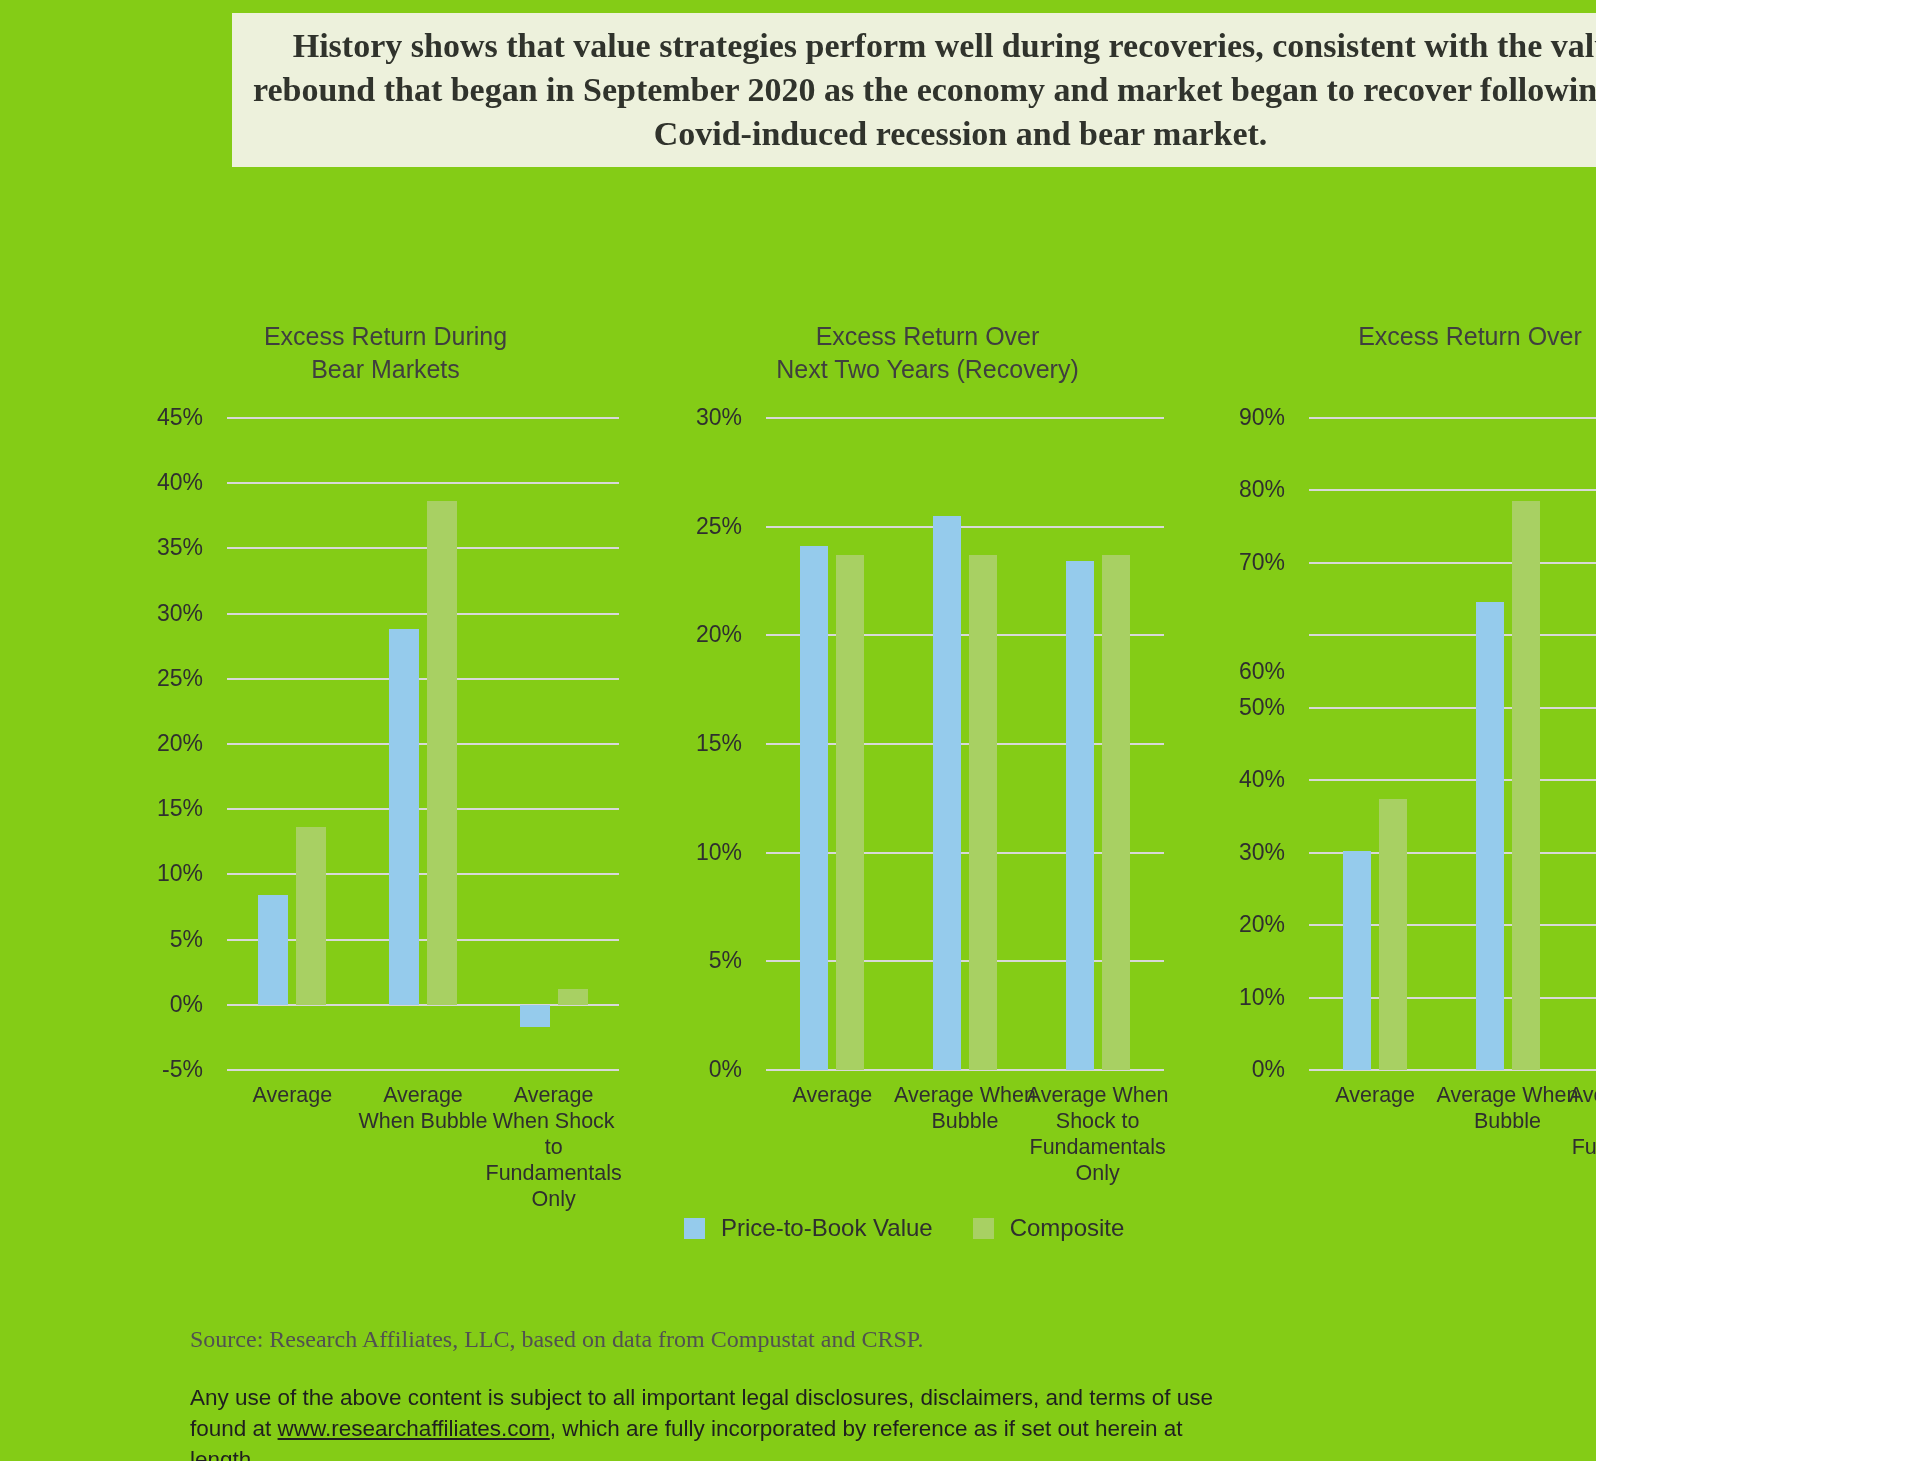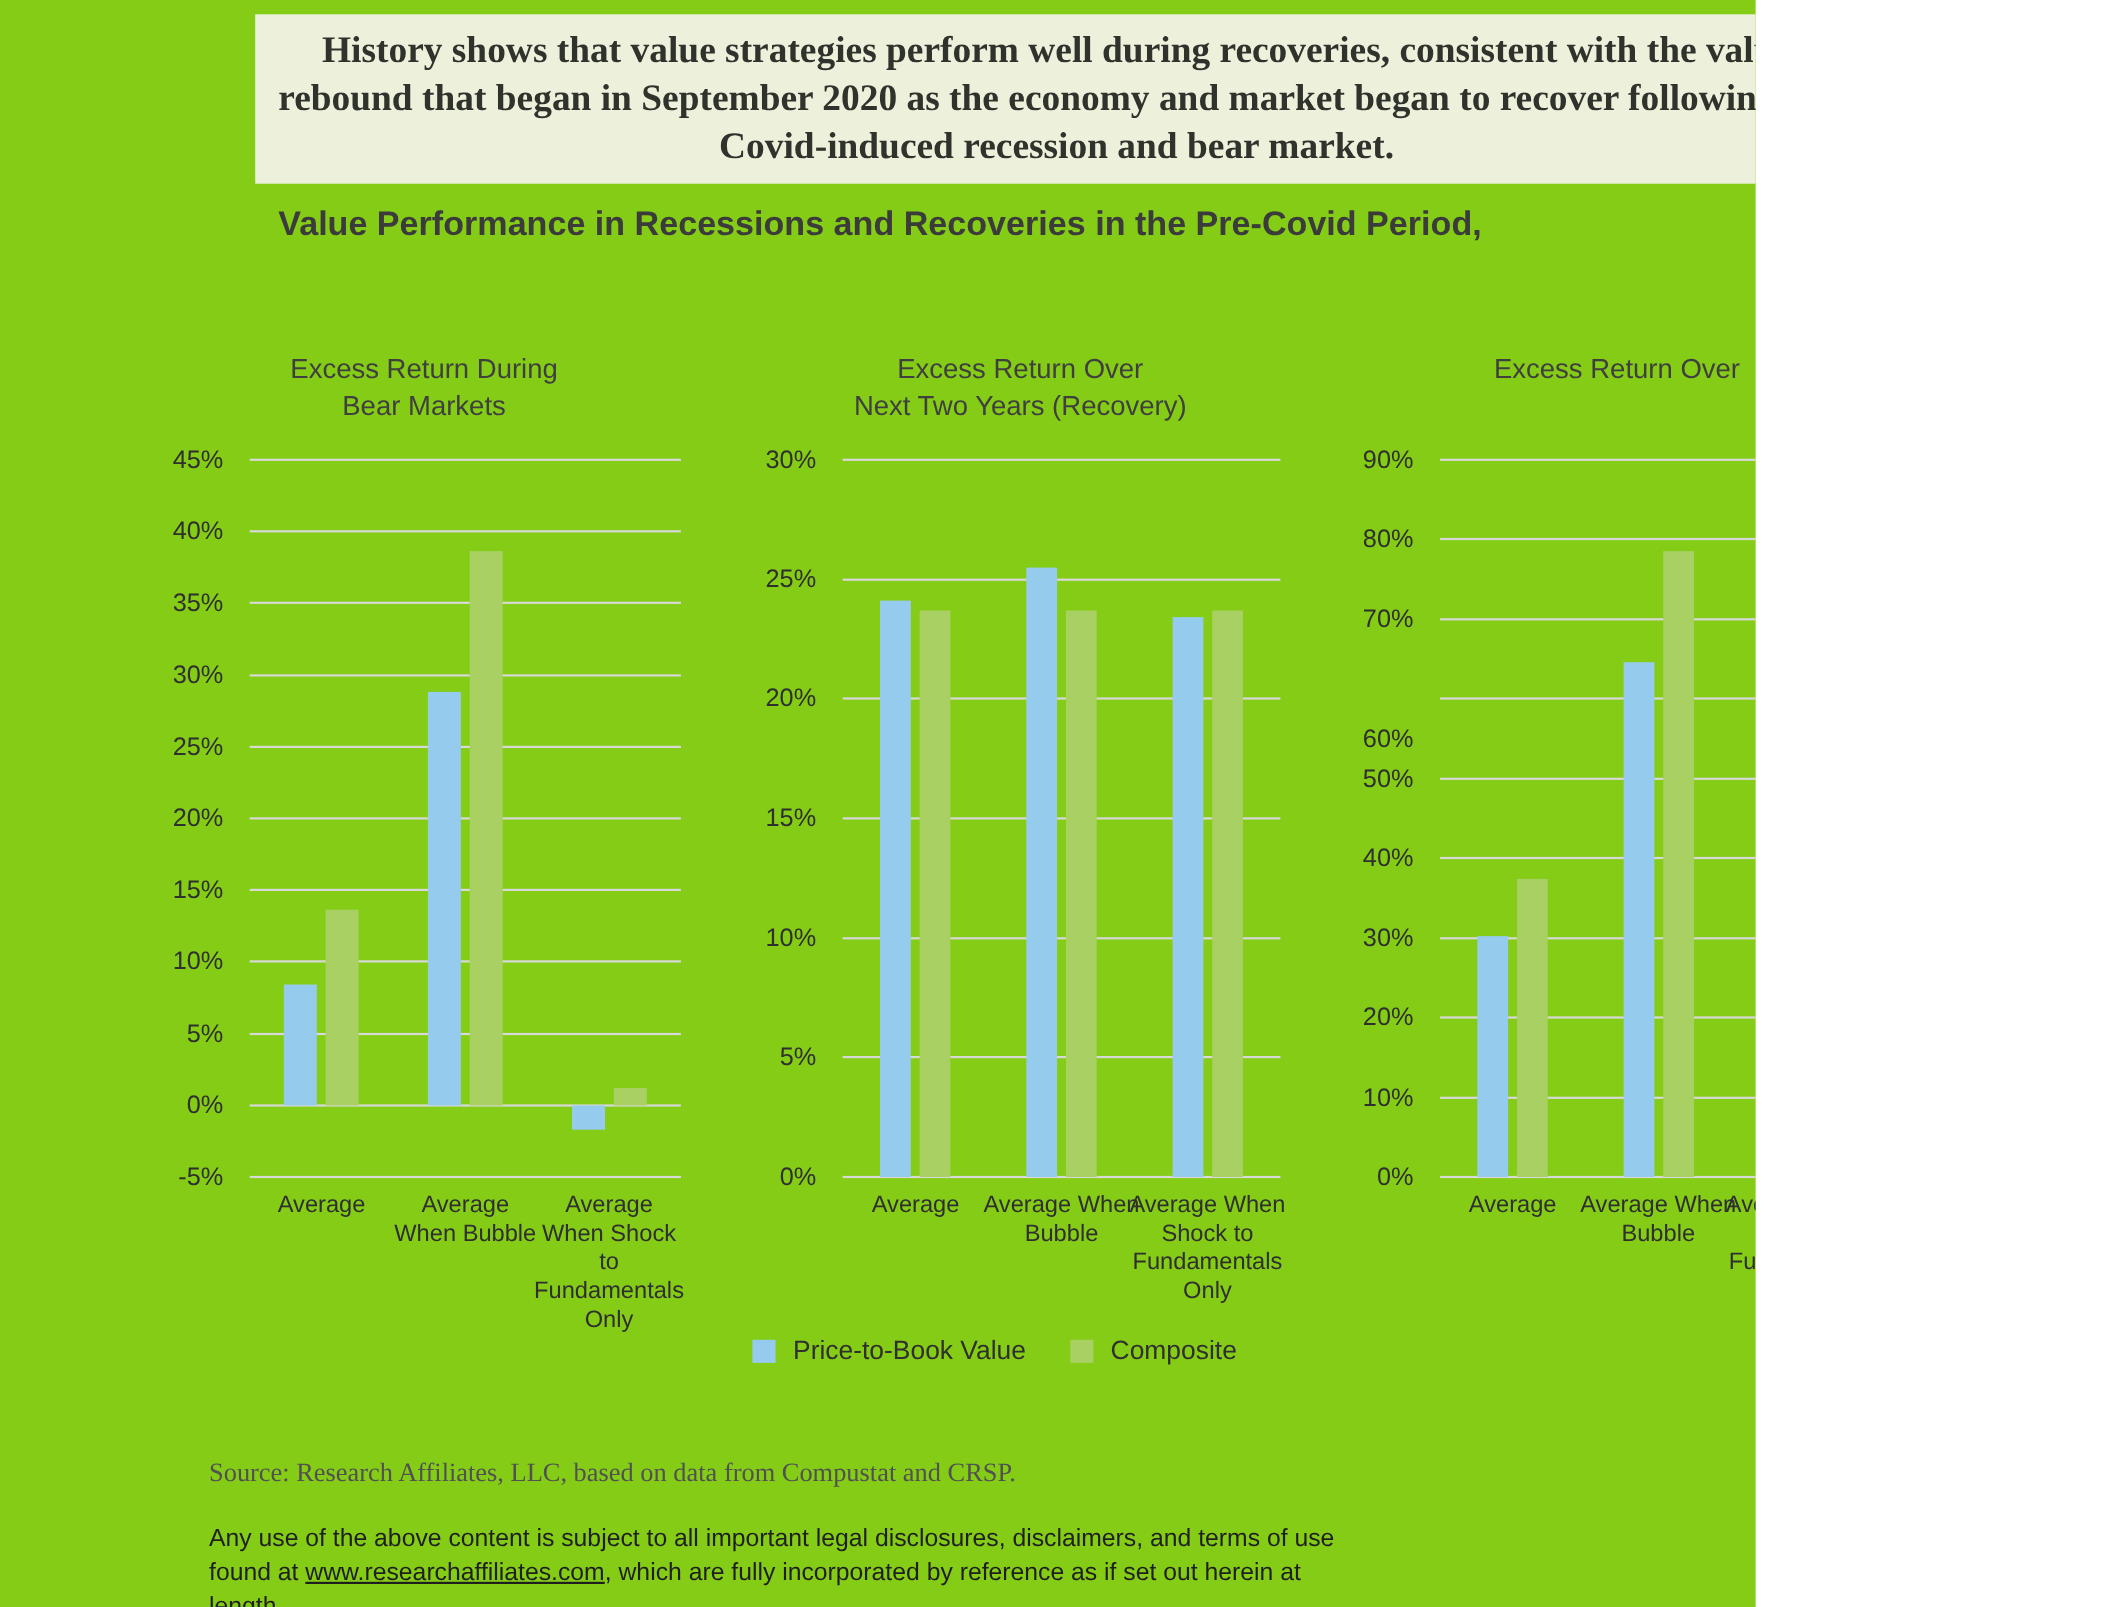--- a/index.html
+++ b/index.html
@@ -49,21 +49,20 @@
 </head>
 <body>
 
 <div id="page">
 
   <div id="banner" style="background: rgb(237, 241, 220);">
     <div class="txt">History shows that value strategies perform well during recoveries, consistent with the value rebound that began in September 2020 as the economy and market began to recover following the Covid-induced recession and bear market.</div>
   </div>
 
   <div id="page-title">
-    <div>Value Performance in Recessions and Recoveries in the Pre-Covid Period,</div>
   </div>
 
   <div id="charts">
       <div class="chart-title" style="left: 195.5px; width: 380px; top: 320px;">
         <div>Excess Return During</div>
         <div>Bear Markets</div>
       </div>
       <div class="gridline" style="left: 227px; width: 392px; top: 417px; background: rgb(216, 216, 216);"></div>
       <div class="ytick" style="left: 108px; top: 404px;">45%</div>
       <div class="gridline" style="left: 227px; width: 392px; top: 482.2px; background: rgb(216, 216, 216);"></div>

